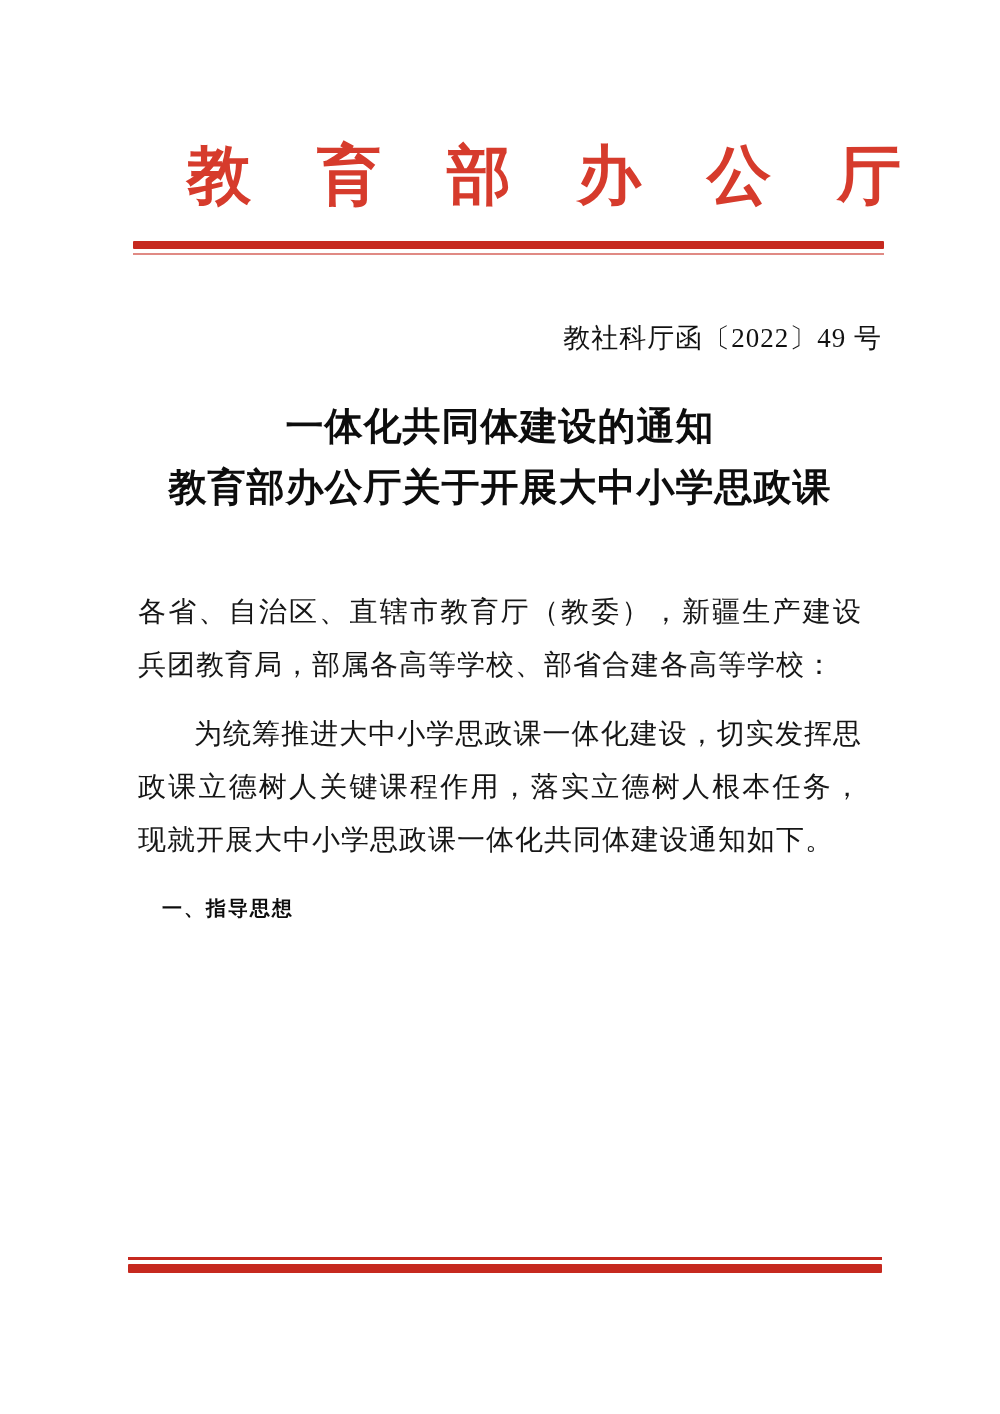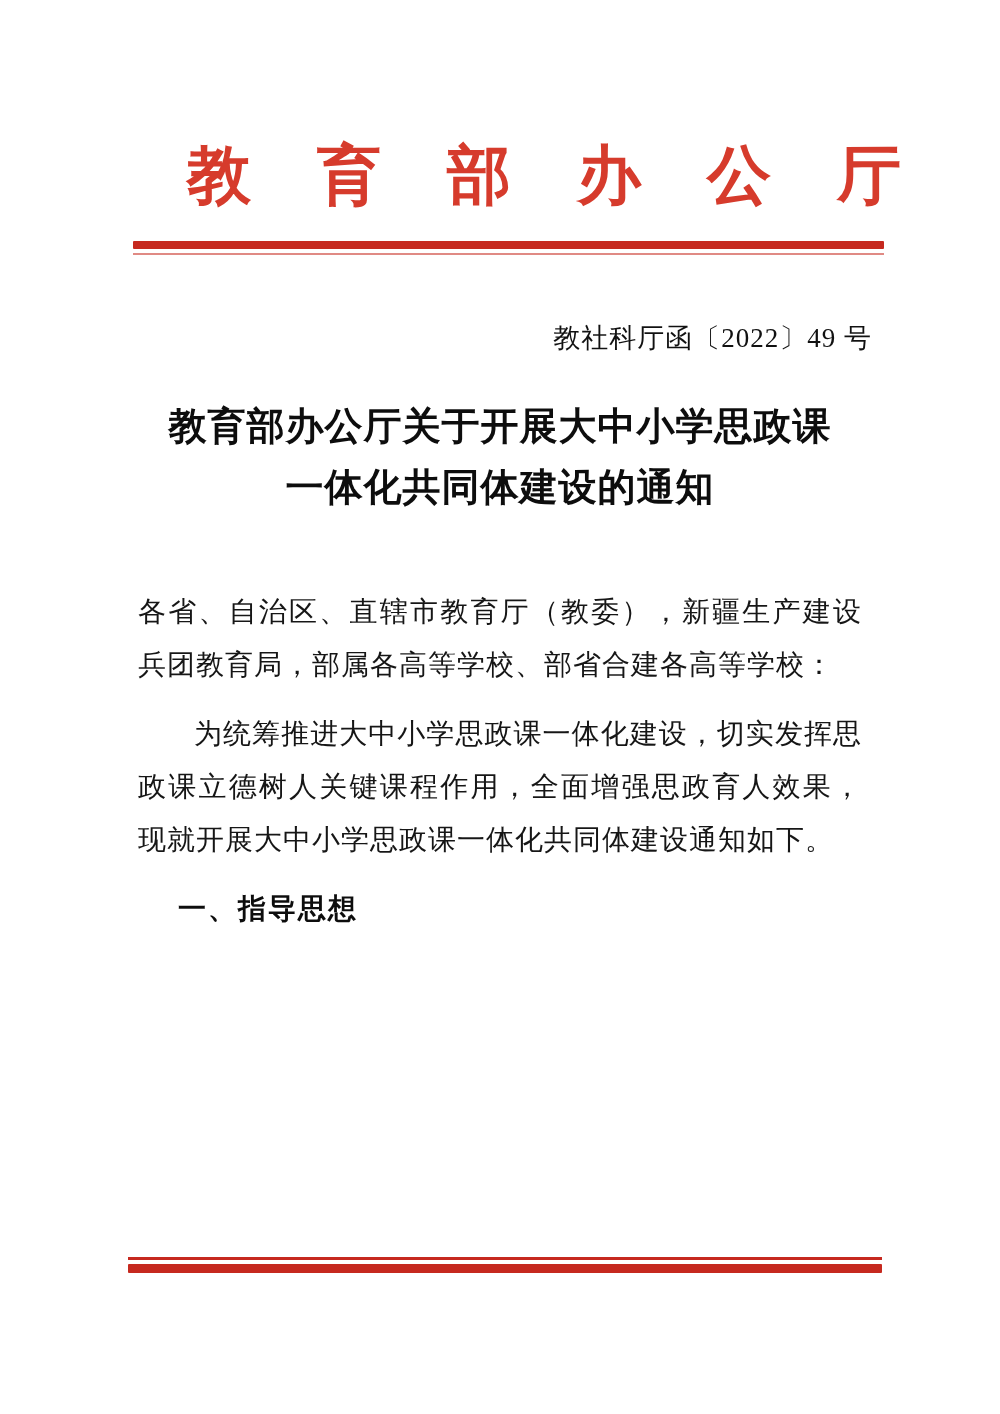--- a/index.html
+++ b/index.html
@@ -73,21 +73,21 @@
   .rule-bottom .rule-thick {
     height: 9px;
     background: var(--rule-red, #cc3227);
     border-radius: 1px;
   }
 
   
   .doc-number {
     position: absolute;
     top: 320px;
-    right: 128px;
+    right: 118px;
     font-size: 27px;
     letter-spacing: 1px;
     color: #111;
   }
 
   
   .title {
     position: absolute;
     top: 396px;
     left: 0;
@@ -111,21 +111,21 @@
     line-height: 53px;
     letter-spacing: 1px;
     text-align: justify;
     color: #161616;
   }
   .body-text p { margin: 16px; }
   .indent { text-indent: 2em; }
 
   .section-heading {
     font-family: "Liberation Sans", "DejaVu Sans", sans-serif;
-    font-size: 28px;
+    font-size: 20px;
     font-weight: bold;
     line-height: 53px;
     text-indent: 2em;
     letter-spacing: 2px;
     color: #0d0d0d;
   }
 </style>
 </head>
 <body>
 
@@ -137,27 +137,27 @@
 
   <div class="rule-top">
     <div class="rule-thick"></div>
     <div class="rule-gap"></div>
     <div class="rule-thin"></div>
   </div>
 
   <div class="doc-number">教社科厅函〔2022〕49 号</div>
 
   <h1 class="title">
+    <span class="title-line">一体化共同体建设的通知</span>
     <span class="title-line">教育部办公厅关于开展大中小学思政课</span>
-    <span class="title-line">一体化共同体建设的通知</span>
   </h1>
 
   <div class="body-text">
     <p class="salutation">各省、自治区、直辖市教育厅（教委），新疆生产建设兵团教育局，部属各高等学校、部省合建各高等学校：</p>
-    <p class="para indent">为统筹推进大中小学思政课一体化建设，切实发挥思政课立德树人关键课程作用，全面增强思政育人效果，现就开展大中小学思政课一体化共同体建设通知如下。</p>
+    <p class="para indent">为统筹推进大中小学思政课一体化建设，切实发挥思政课立德树人关键课程作用，落实立德树人根本任务，现就开展大中小学思政课一体化共同体建设通知如下。</p>
     <h2 class="section-heading">一、指导思想</h2>
   </div>
 
   <div class="rule-bottom">
     <div class="rule-thin"></div>
     <div class="rule-gap"></div>
     <div class="rule-thick"></div>
   </div>
 
 </div>

